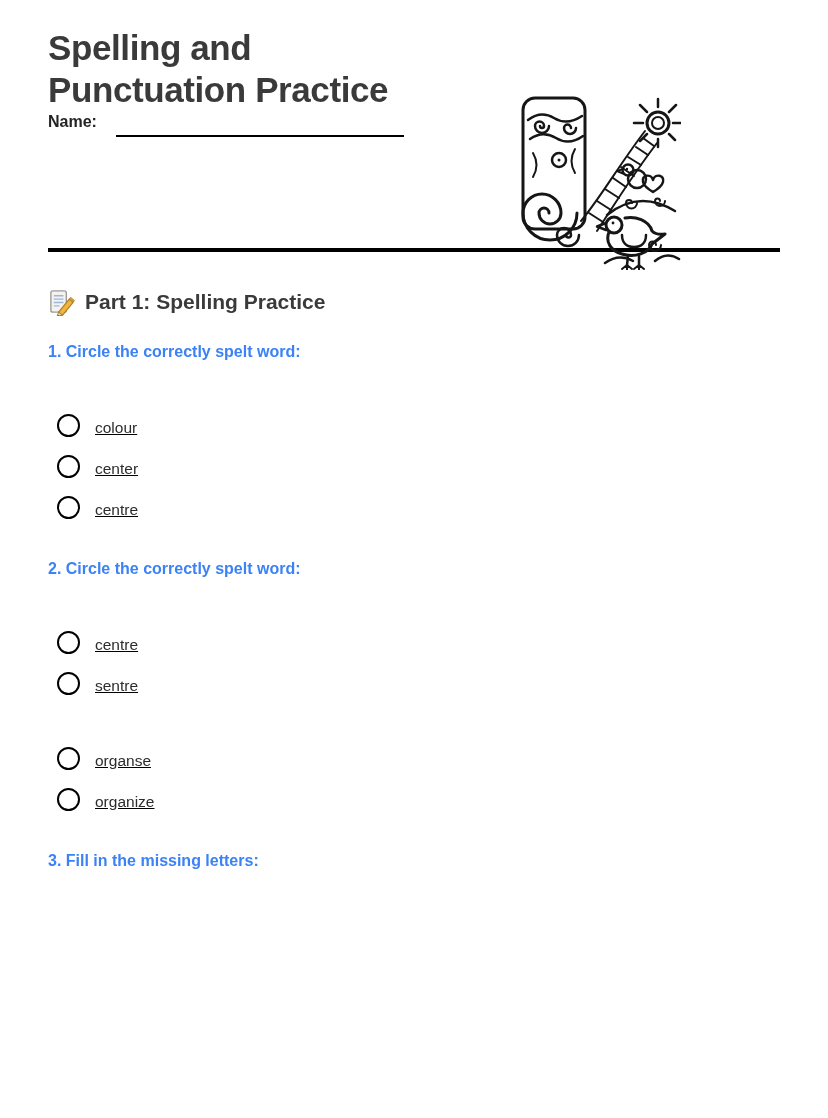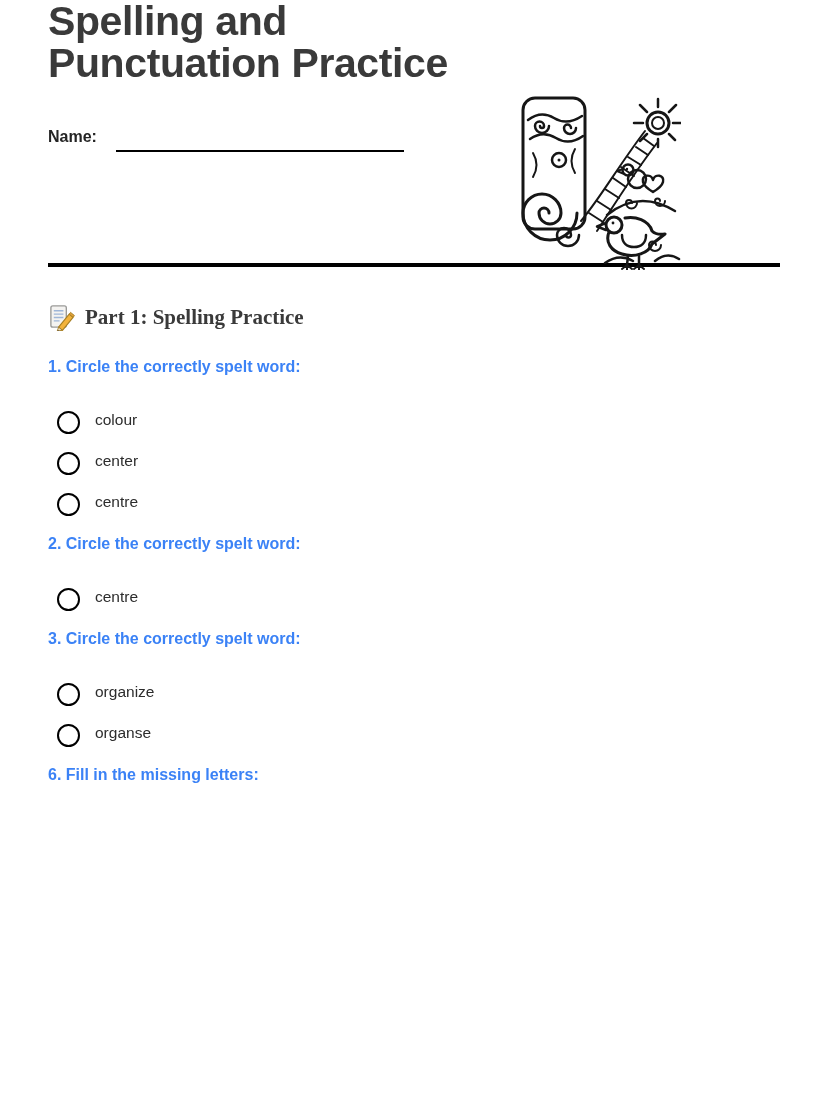--- a/index.html
+++ b/index.html
@@ -8,55 +8,55 @@
     width: 828px; height: 1118px;
     background: #ffffff;
     overflow: hidden;
     font-family: "Liberation Sans", "DejaVu Sans", sans-serif;
     -webkit-font-smoothing: antialiased;
   }
   .page { position: relative; width: 828px; height: 1118px; padding: 0 48px; }
 
   
   .title {
-    margin: 0; 
-    font-size: 41px; line-height: 42px; font-weight: bold;
+    margin: 0; padding-top: 27px;
+    font-size: 35px; line-height: 42px; font-weight: bold;
     color: #3a3a3a; letter-spacing: -0.4px;
   }
-  .fields { margin-top: 42px; }
+  .fields { }
   .field-row { display: flex; height: 26px; margin-bottom: 19px; }
   .field-label {
     width: 68px; padding-top: 2px;
     font-size: 16px; font-weight: bold; color: #242424;
   }
   .field-line {
     width: 288px; height: 26px;
     border-bottom: 2px solid #000;
     font-size: 15px; color: #222;
   }
   .illustration { position: absolute; left: 509px; top: 85px; }
 
   
   .divider { height: 4px; background: #000; margin-top: 111px; border: none; }
   .part-heading {
     margin-top: 36px;
     display: flex; align-items: center; gap: 10px;
-    font-size: 21px; line-height: 28px; font-weight: bold; color: #3a3a3a; font-family: Liberation Serif, serif;
+    font-size: 21px; line-height: 28px; font-weight: bold; color: #3a3a3a;
   }
   .part-heading .hicon { flex: 0 0 auto; display: inline-flex; }
 
   
   .q-label {
     margin: 0; font-size: 16px; line-height: 20px;
     font-weight: bold; color: #3b82f6;
   }
   .q1 { margin-top: 26px; }
-  .qn { }
+  .qn { margin-top: 40px; }
   .options { margin-top: 34px; }
-  .option-row { display: flex; align-items: flex-start; height: 41px; cursor: pointer; }
+  .option-row { display: flex; align-items: flex-end; height: 41px; cursor: pointer; text-decoration: underline; }
   .radio {
     width: 23px; height: 23px; margin-left: 9px;
     border: 2.5px solid #000; border-radius: 50%; background: #fff;
     flex: 0 0 auto;
   }
   .option-text { margin-left: 15px; font-size: 15.5px; color: #2c2c2c; }
 </style>
 </head>
 <body>
 
@@ -158,34 +158,37 @@
     </div>
   </div>
 
   <div>
     <p class="q-label qn">2. Circle the correctly spelt word:</p>
     <div class="options">
       <div class="option-row">
         <div class="radio"></div>
         <div class="option-text">centre</div>
       </div>
-    </div>
-  </div>
-
-  <div>
-    <p class="q-label qn">3. Circle the correctly spelt word:</p>
-    <div class="options">
       <div class="option-row">
         <div class="radio"></div>
-        <div class="option-text">organize</div>
-      </div>
-      <div class="option-row">
-        <div class="radio"></div>
-        <div class="option-text">organse</div>
+        <div class="option-text">sentre</div>
       </div>
     </div>
   </div>
 
   <div>
-    <p class="q-label qn">6. Fill in the missing letters:</p>
+    <div class="options">
+      <div class="option-row">
+        <div class="radio"></div>
+        <div class="option-text">organse</div>
+      </div>
+      <div class="option-row">
+        <div class="radio"></div>
+        <div class="option-text">organize</div>
+      </div>
+    </div>
+  </div>
+
+  <div>
+    <p class="q-label qn">3. Fill in the missing letters:</p>
   </div>
 
 </div>
 
 </body></html>

